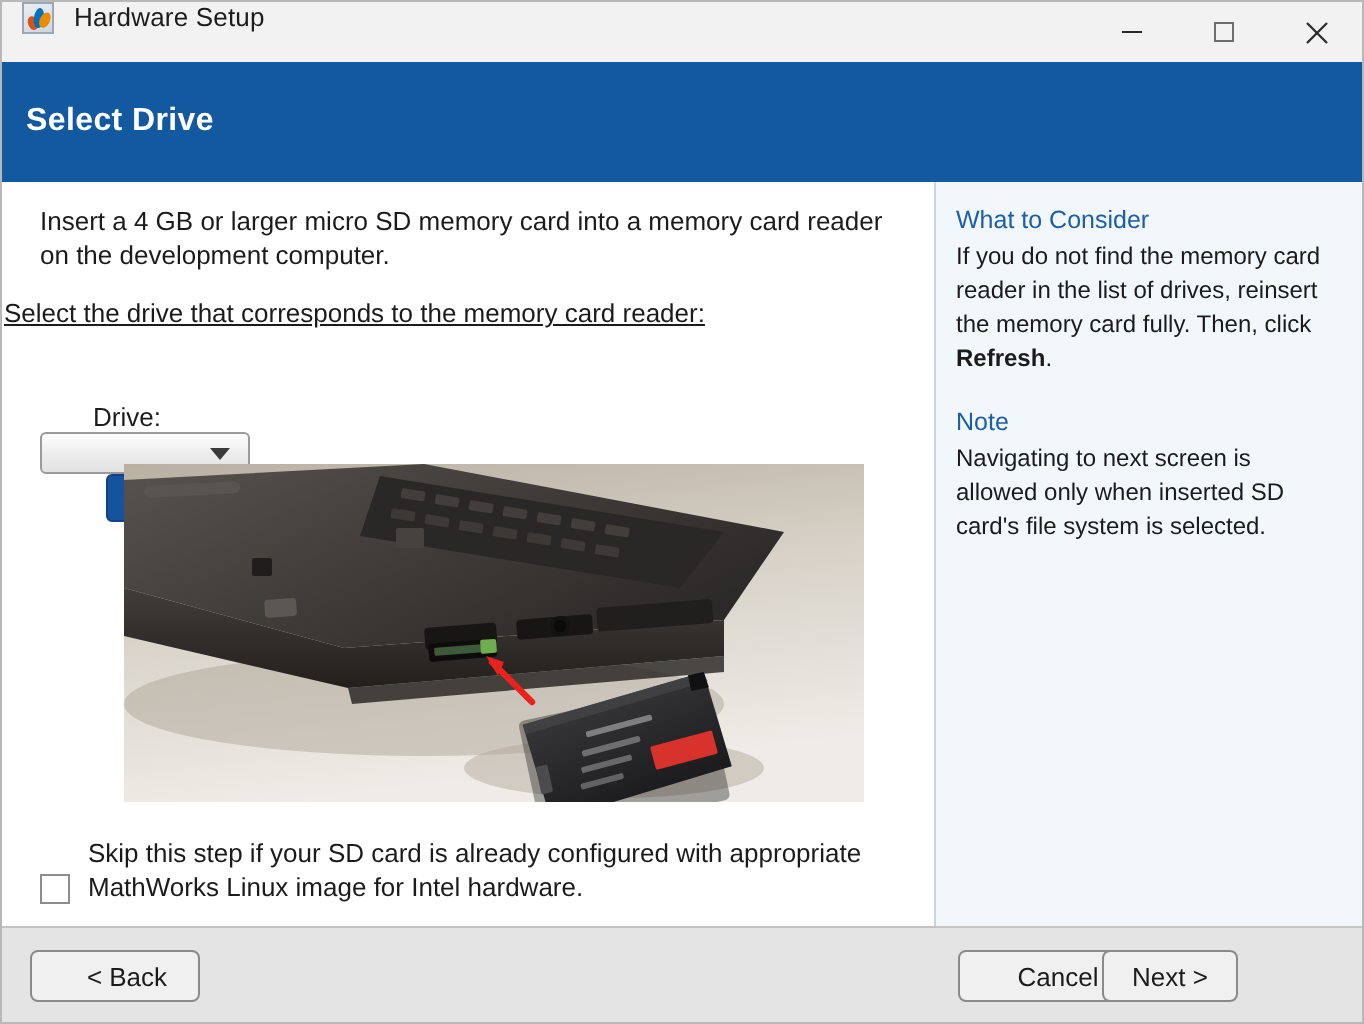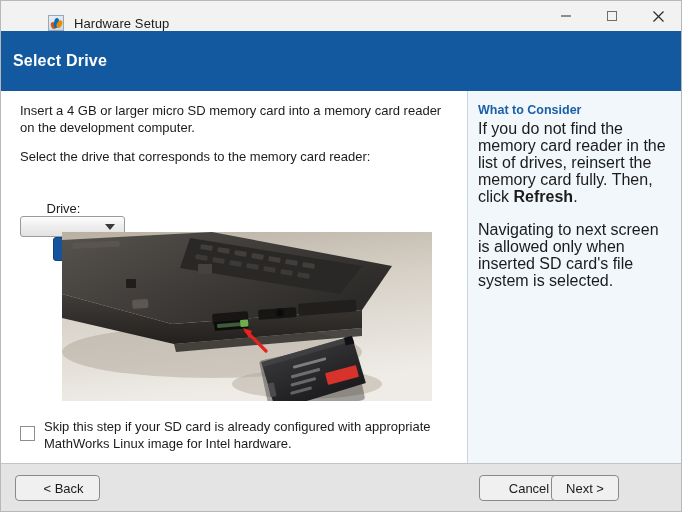--- a/index.html
+++ b/index.html
@@ -23,24 +23,23 @@
     background: #ffffff;
     display: flex;
     flex-direction: column;
   }
 
   
   #titlebar {
     height: 30px;
     background: #f2f2f2;
     display: flex;
-    align-items: flex-end;
+    align-items: flex-start;
     flex: 0 0 auto;
     position: relative;
-    padding-left: 37px;
   }
   #app-icon {
     width: 16px;
     height: 16px;
     margin-left: 10px;
     border: 1px solid #9aa7b4;
     background: linear-gradient(160deg,#e9eef3 0%, #cdd7e0 100%);
     position: relative;
     box-sizing: border-box;
     flex: 0 0 auto;
@@ -131,23 +130,24 @@
     line-height: 17px;
   }
   #para1 {
     position: absolute;
     left: 19px;
     top: 11px;
     width: 430px;
   }
   #para2 {
     position: absolute;
-    left: 19px;
+    left: 1px;
     top: 57px;
     width: 430px;
+    text-decoration: underline;
   }
 
   #drive-row {
     position: absolute;
     left: 19px;
     top: 110px;
     display: flex;
     align-items: center;
     flex-direction: column;
   }
@@ -211,21 +211,21 @@
   }
   #photo svg { display: block; }
 
   
   #skip-row {
     position: absolute;
     left: 19px;
     top: 327px;
     width: 428px;
     display: flex;
-    align-items: flex-start;
+    align-items: flex-end;
   }
   #skip-checkbox {
     width: 15px;
     height: 15px;
     min-width: 15px;
     box-sizing: border-box;
     border: 1px solid #8d8d8d;
     background: #ffffff;
     margin-top: 8px;
     cursor: pointer;
@@ -233,26 +233,26 @@
   #skip-label {
     margin-left: 9px;
     font-size: 13px;
     color: #1b1b1b;
     line-height: 17px;
   }
 
   
   .side-head {
     font-size: 12.5px;
-    font-weight: bold;
+    font-weight: normal;
     color: #1a5fa8;
     margin: 0 0 3px 0;
   }
   .side-body {
-    font-size: 16px;
+    font-size: 12px;
     color: #1b1b1b;
     line-height: 17px;
     margin: 0 2px 16px 0;
   }
   .side-body b { font-weight: bold; }
 
   
   #footer {
     height: 47px;
     flex: 0 0 auto;
@@ -429,20 +429,21 @@
         <div id="skip-checkbox"></div>
         <div id="skip-label">Skip this step if your SD card is already configured with appropriate MathWorks Linux image for Intel hardware.</div>
       </div>
 
     </div>
 
     <div id="side-pane">
       <div class="side-head">What to Consider</div>
       <div class="side-body"><span>If you do not find the memory card reader in the list of drives, reinsert the memory card fully. Then, click </span><b>Refresh</b><span>.</span></div>
 
+      <div class="side-head">Note</div>
       <div class="side-body">Navigating to next screen is allowed only when inserted SD card's file system is selected.</div>
     </div>
 
   </div>
 
   <div id="footer">
     <div id="back-btn" class="fbtn">&lt; Back</div>
     <div id="cancel-btn" class="fbtn">Cancel</div>
     <div id="next-btn" class="fbtn">Next &gt;</div>
   </div>

